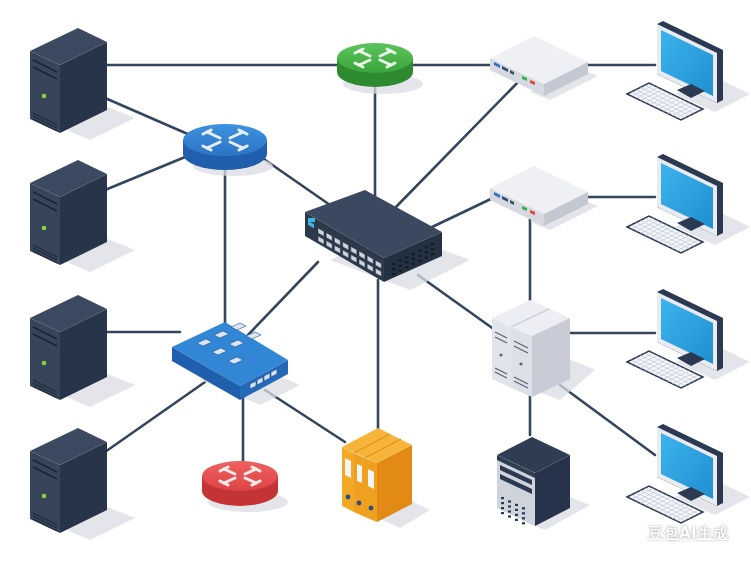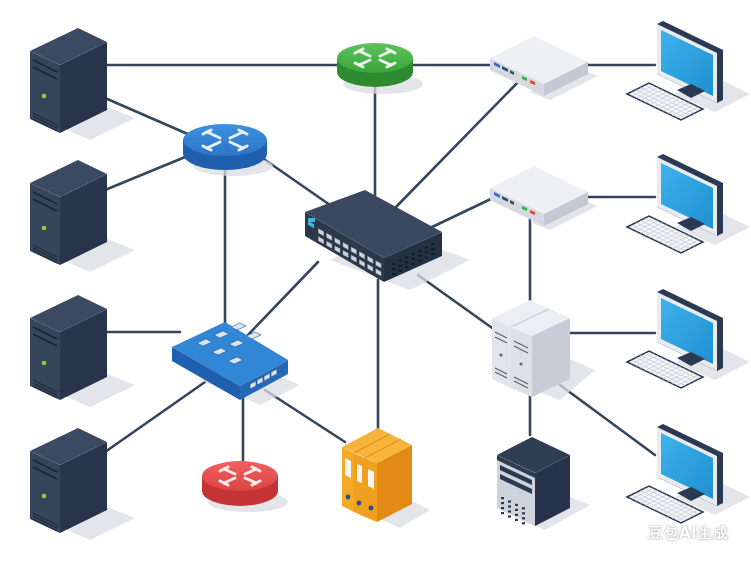--- a/index.html
+++ b/index.html
@@ -5,20 +5,21 @@
   html, body { margin: 0; padding: 0; background: #ffffff; }
   body { width: 751px; height: 563px; overflow: hidden; position: relative; font-family: "DejaVu Sans", sans-serif; }
   #diagram { position: absolute; left: 0; top: 0; width: 751px; height: 563px; }
   .link { stroke: #34465c; stroke-width: 2.6; fill: none; stroke-linecap: round; }
   .shadow { fill: #d9dce3; opacity: 0.75; }
   .watermark {
     position: absolute; left: 648px; top: 524px;
     color: #ffffff; font-size: 15px; font-weight: bold; letter-spacing: 0.5px;
     text-shadow: 0 0 3px rgba(0,0,0,0.25), 0 0 1px rgba(0,0,0,0.35);
     font-family: "DejaVu Sans", sans-serif;
+    text-decoration: underline;
   }
 </style>
 </head>
 <body>
 
 <svg id="diagram" viewBox="0 0 751 563" xmlns="http://www.w3.org/2000/svg">
   <defs>
     <linearGradient id="gBlueTop" x1="0" y1="0" x2="0" y2="1">
         <stop offset="0" stop-color="#3d92e0"></stop>
         <stop offset="1" stop-color="#2c74c6"></stop>

